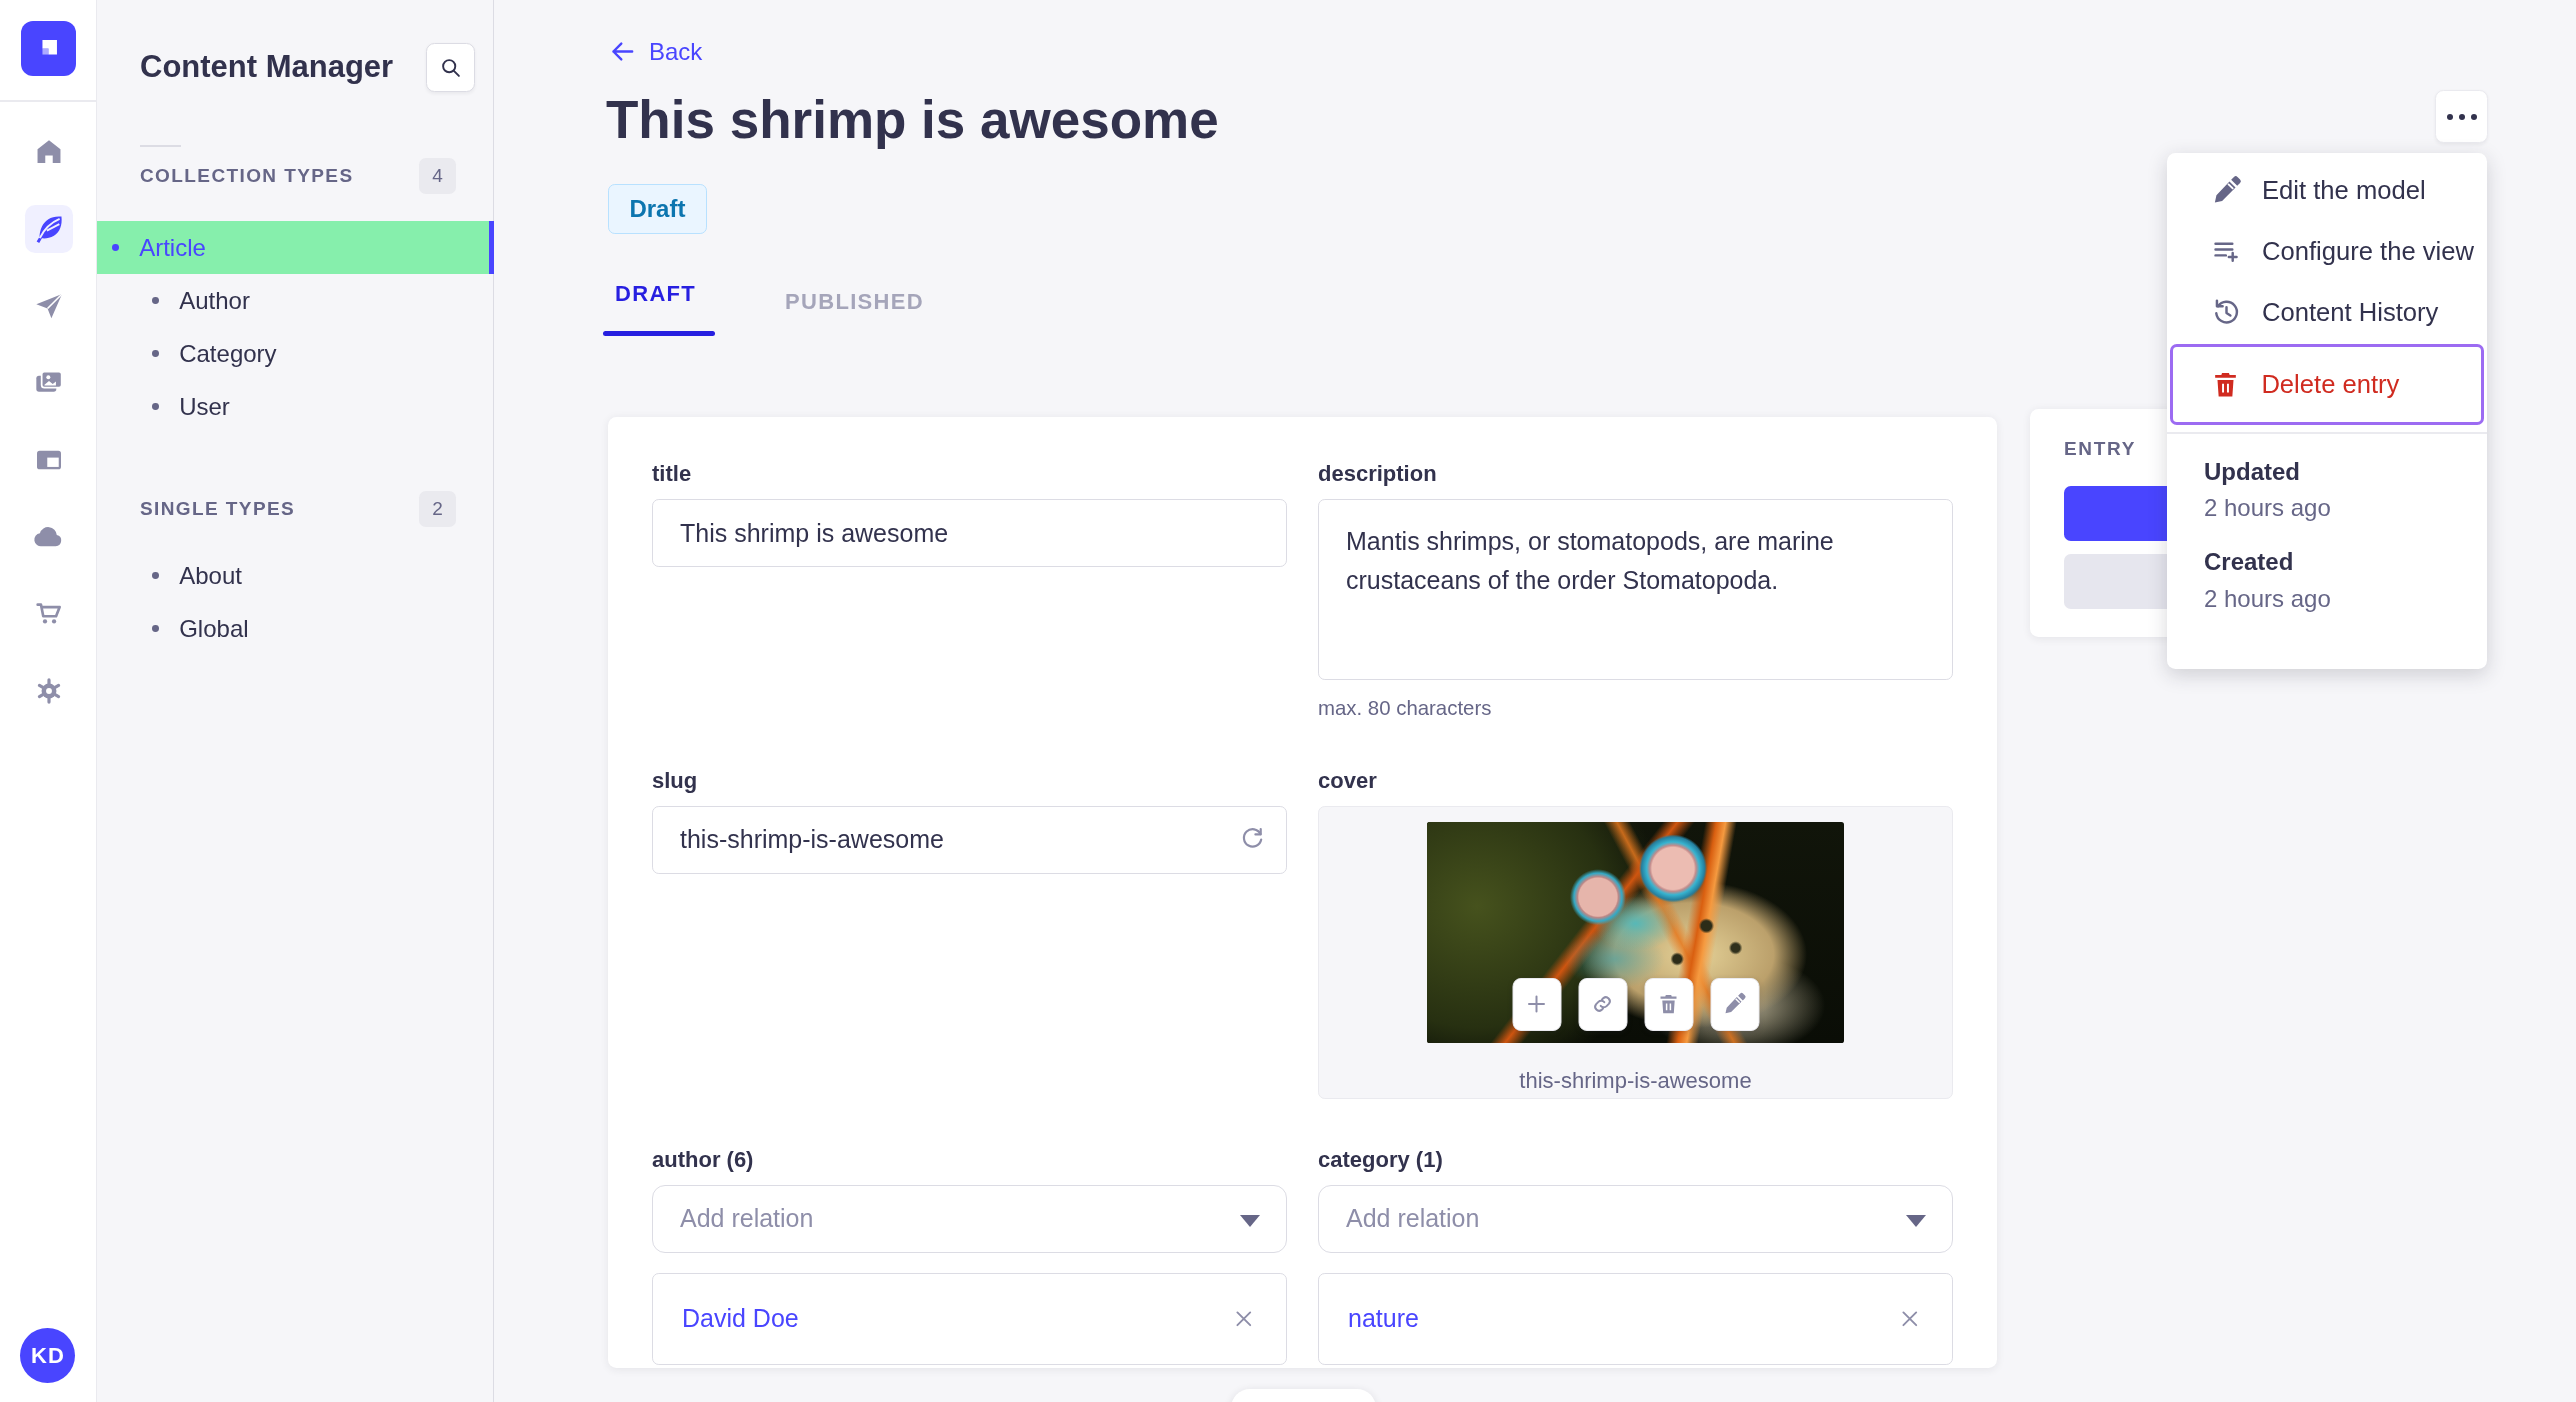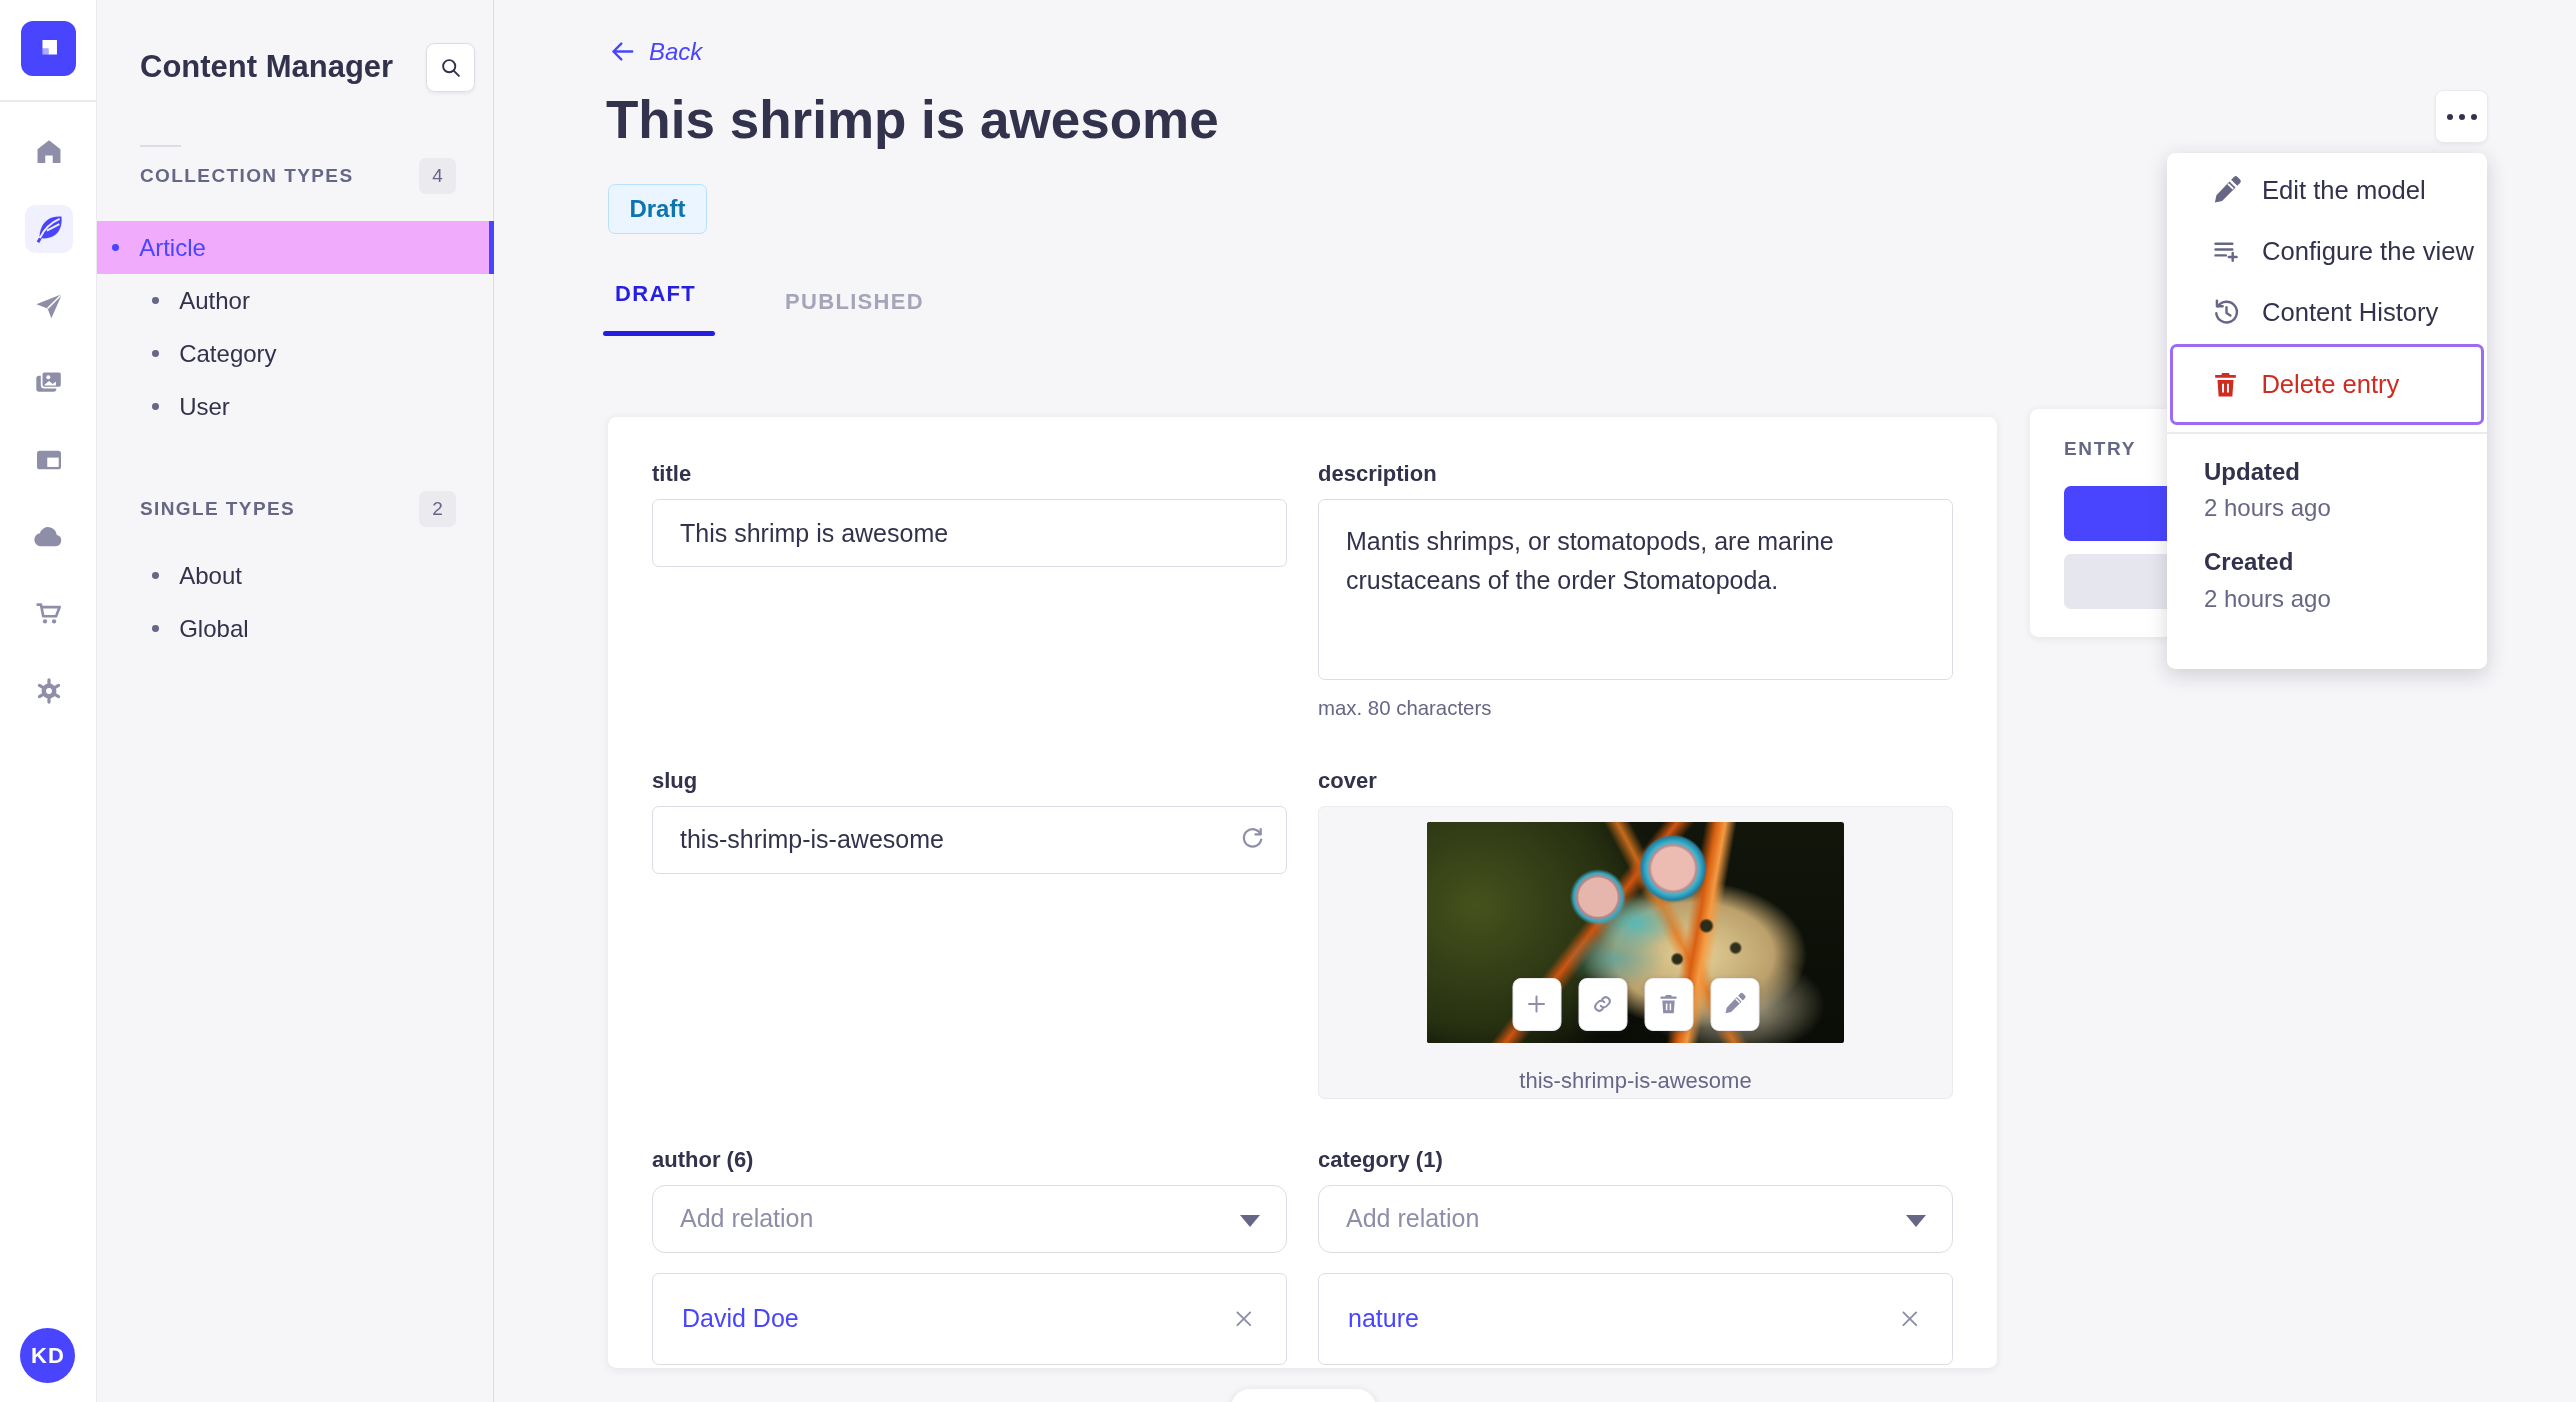--- a/index.html
+++ b/index.html
@@ -20,27 +20,27 @@
   .subnav { position:absolute; left:97px; top:0; width:397px; height:1402px; background:#f6f6f9; border-right:1.7px solid #dcdce4; z-index:9; }
   .subnav-title { position:absolute; left:43px; top:49px; font-size:31px; font-weight:bold; color:#32324d; }
   .search-btn { position:absolute; left:329px; top:43px; width:49px; height:49px; background:#fff; border:1.7px solid #dcdce4; border-radius:8.5px; display:flex; align-items:center; justify-content:center; cursor:pointer; box-shadow:0 1.7px 3.4px rgba(33,33,52,.06); }
   .subnav-hr { position:absolute; left:43px; top:145px; width:41px; height:1.7px; background:#dcdce4; }
   .section-head { position:absolute; left:43px; right:37px; display:flex; align-items:center; justify-content:space-between; }
   .section-label { font-size:19px; font-weight:bold; letter-spacing:1.4px; color:#666687; }
   .count-badge { min-width:37px; height:36px; background:#eaeaef; border-radius:6.8px; color:#666687; font-size:19px; display:flex; align-items:center; justify-content:center; padding:0 8.5px; }
   .nav-list { position:absolute; left:0; width:397px; }
   .nav-item { height:53px; display:flex; align-items:center; padding-left:55px; font-size:24px; color:#32324d; cursor:pointer; position:relative; }
   .nav-item .bullet { width:6.8px; height:6.8px; border-radius:50%; background:#666687; margin-right:20.4px; }
-  .nav-item.active { background:#f0abfc; color:#4945ff;padding-left:15px; }
+  .nav-item.active { background:#86efac; color:#4945ff;padding-left:15px; }
   .nav-item.active .bullet { background:#4945ff; }
   .nav-item.active::after { content:""; position:absolute; right:0; top:0; width:5.1px; height:100%; background:#4945ff; }
 
   
   .main { position:absolute; left:494px; top:0; width:2082px; height:1402px; }
-  .back-link { position:absolute; left:114px; top:37px; display:flex; align-items:center; gap:12px; color:#4945ff; font-size:24px; cursor:pointer;font-style:italic; }
+  .back-link { position:absolute; left:114px; top:37px; display:flex; align-items:center; gap:12px; color:#4945ff; font-size:24px; cursor:pointer; }
   .page-title { position:absolute; left:112px; top:89px; font-size:53px; font-weight:bold; color:#32324d; }
   .draft-badge { position:absolute; left:114px; top:184px; background:#eaf5ff; border:1.7px solid #b8e1ff; border-radius:6.8px; color:#0c75af; font-size:24px; font-weight:bold; padding:10.2px 20.4px; }
   .tabs { position:absolute; left:121px; top:281px; display:flex; gap:89px; }
   .tab { font-size:22px; font-weight:bold; letter-spacing:1.3px; cursor:pointer; }
   .tab.active { color:#271fe0; }
   .tab.inactive { color:#a5a5ba;margin-top:8px; }
   .tab-underline { position:absolute; left:109px; top:331px; width:112px; height:5.1px; background:#271fe0; border-radius:2.6px; }
 
   
   .form-card { position:absolute; left:114px; top:417px; width:1389px; height:951px; background:#fff; border-radius:8.5px; box-shadow:0 1.7px 8.5px rgba(33,33,52,.08); padding:44px; display:grid; grid-template-columns:1fr 1fr; column-gap:31px; row-gap:48px; z-index:1; }

